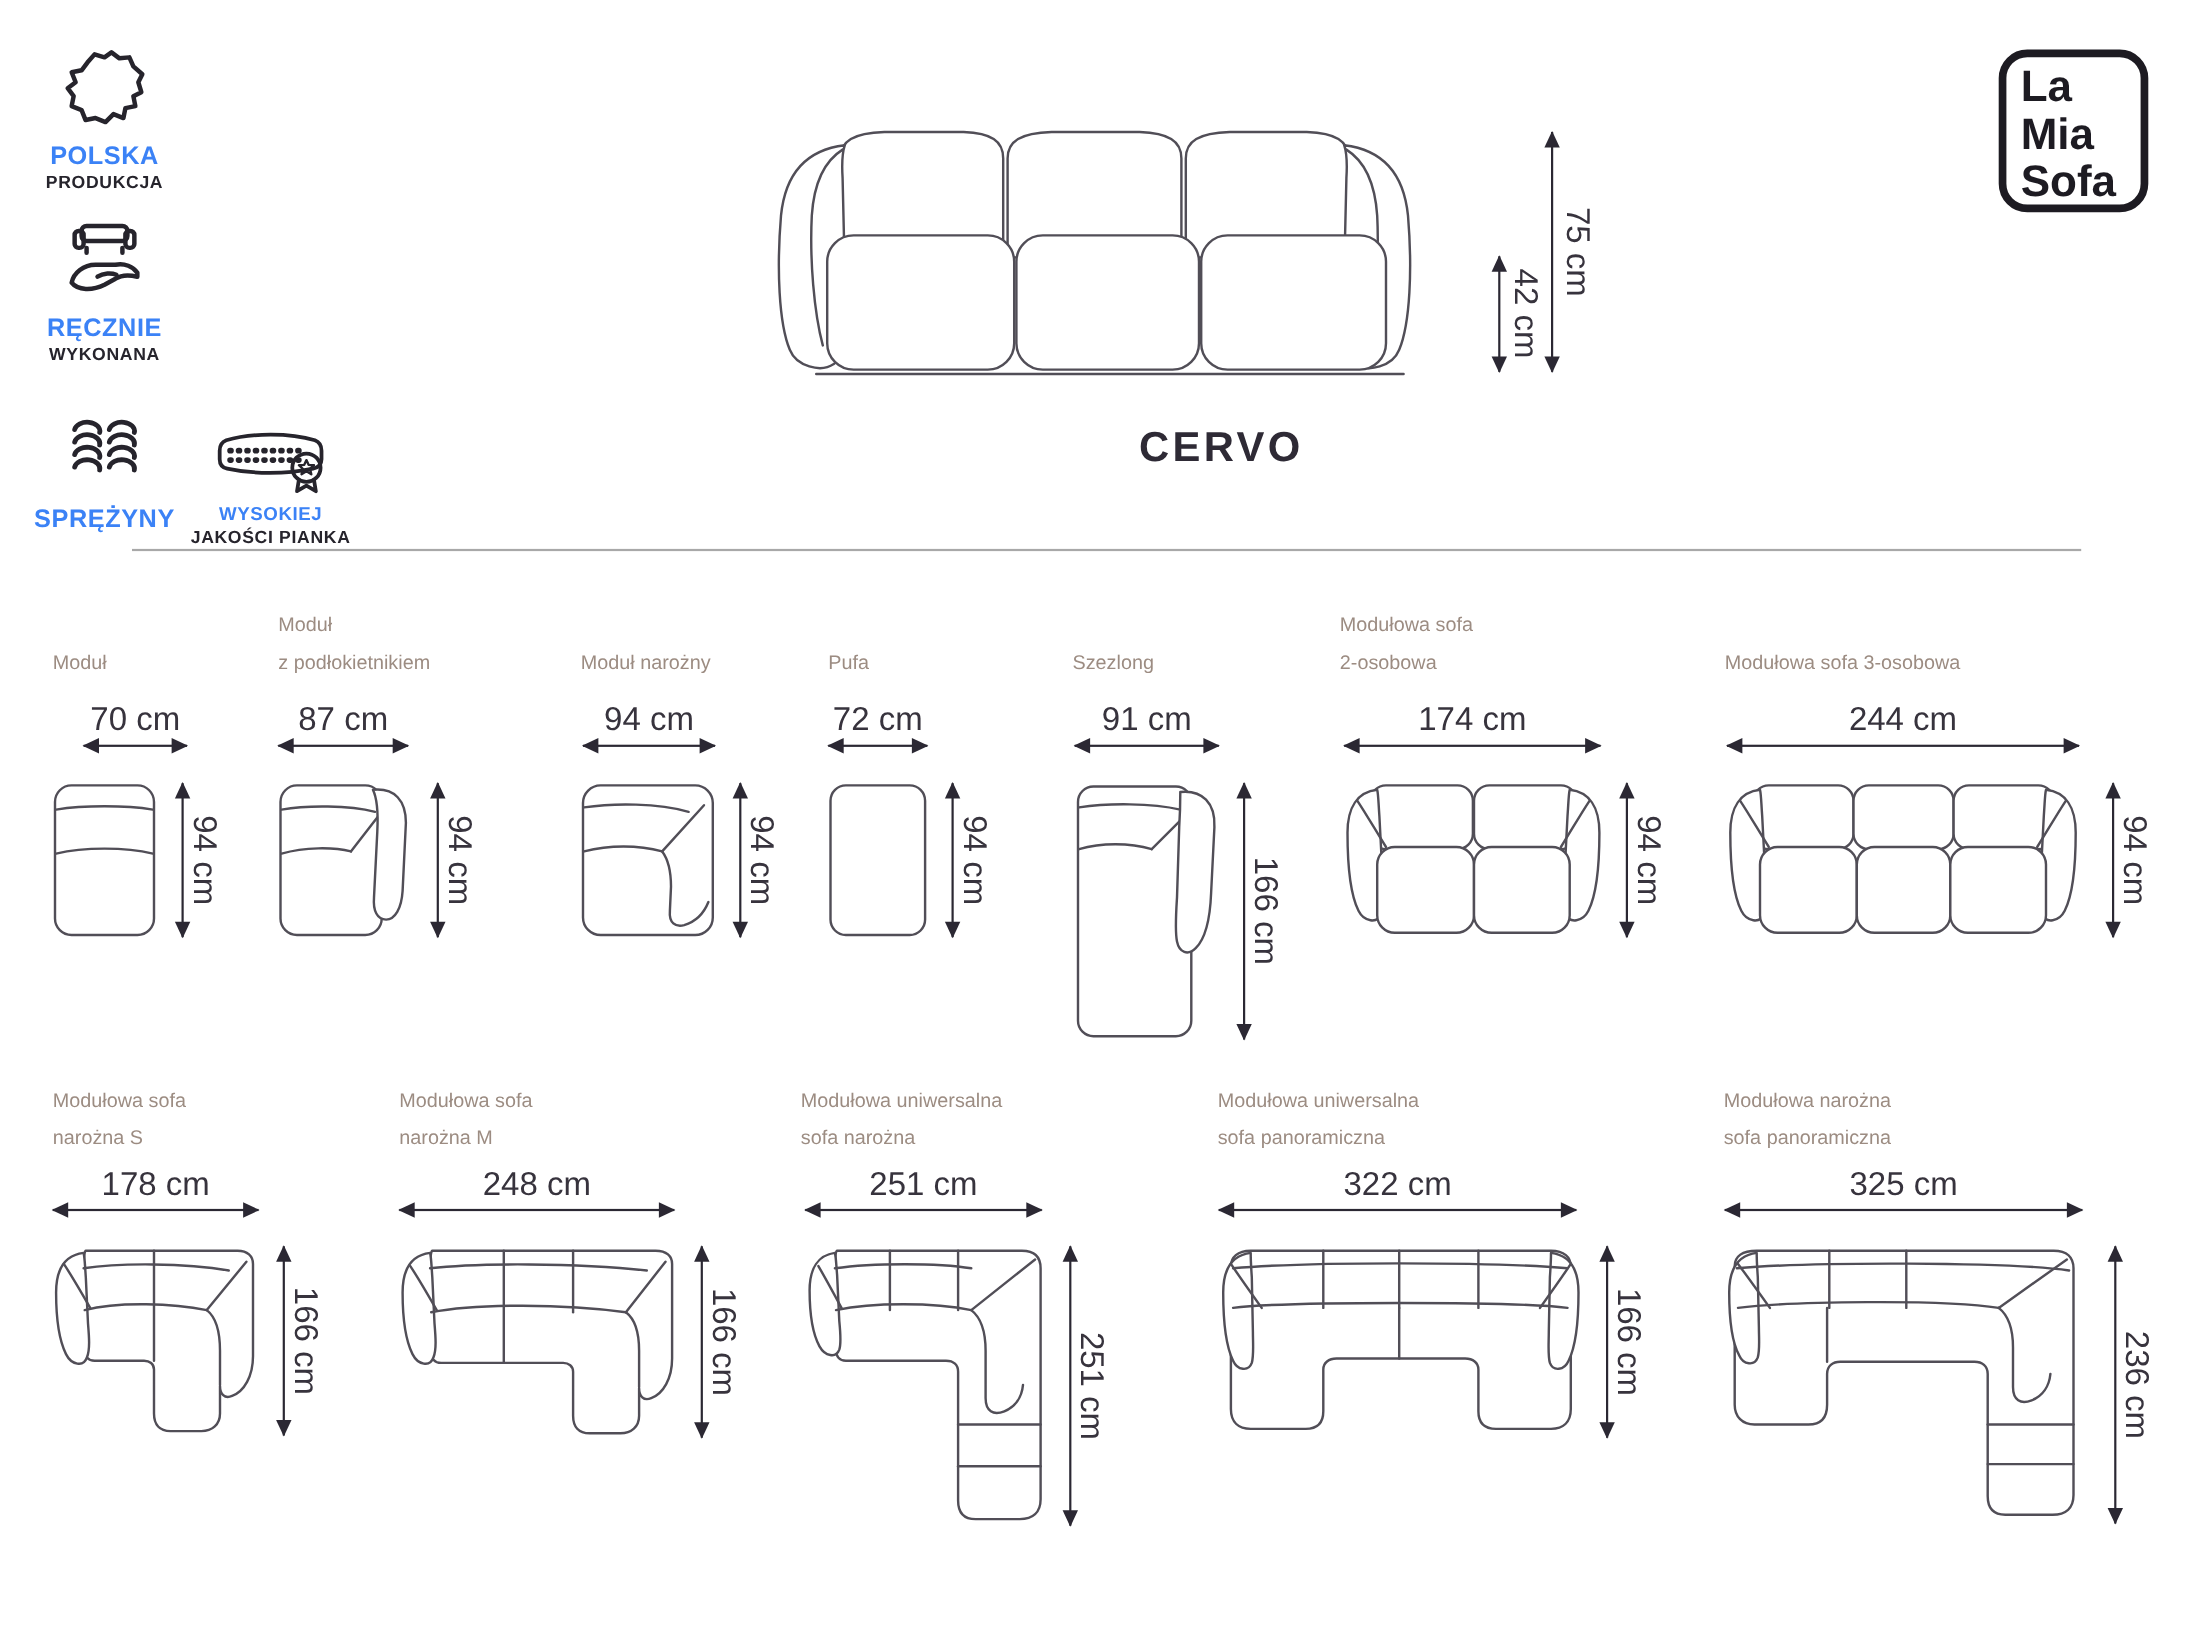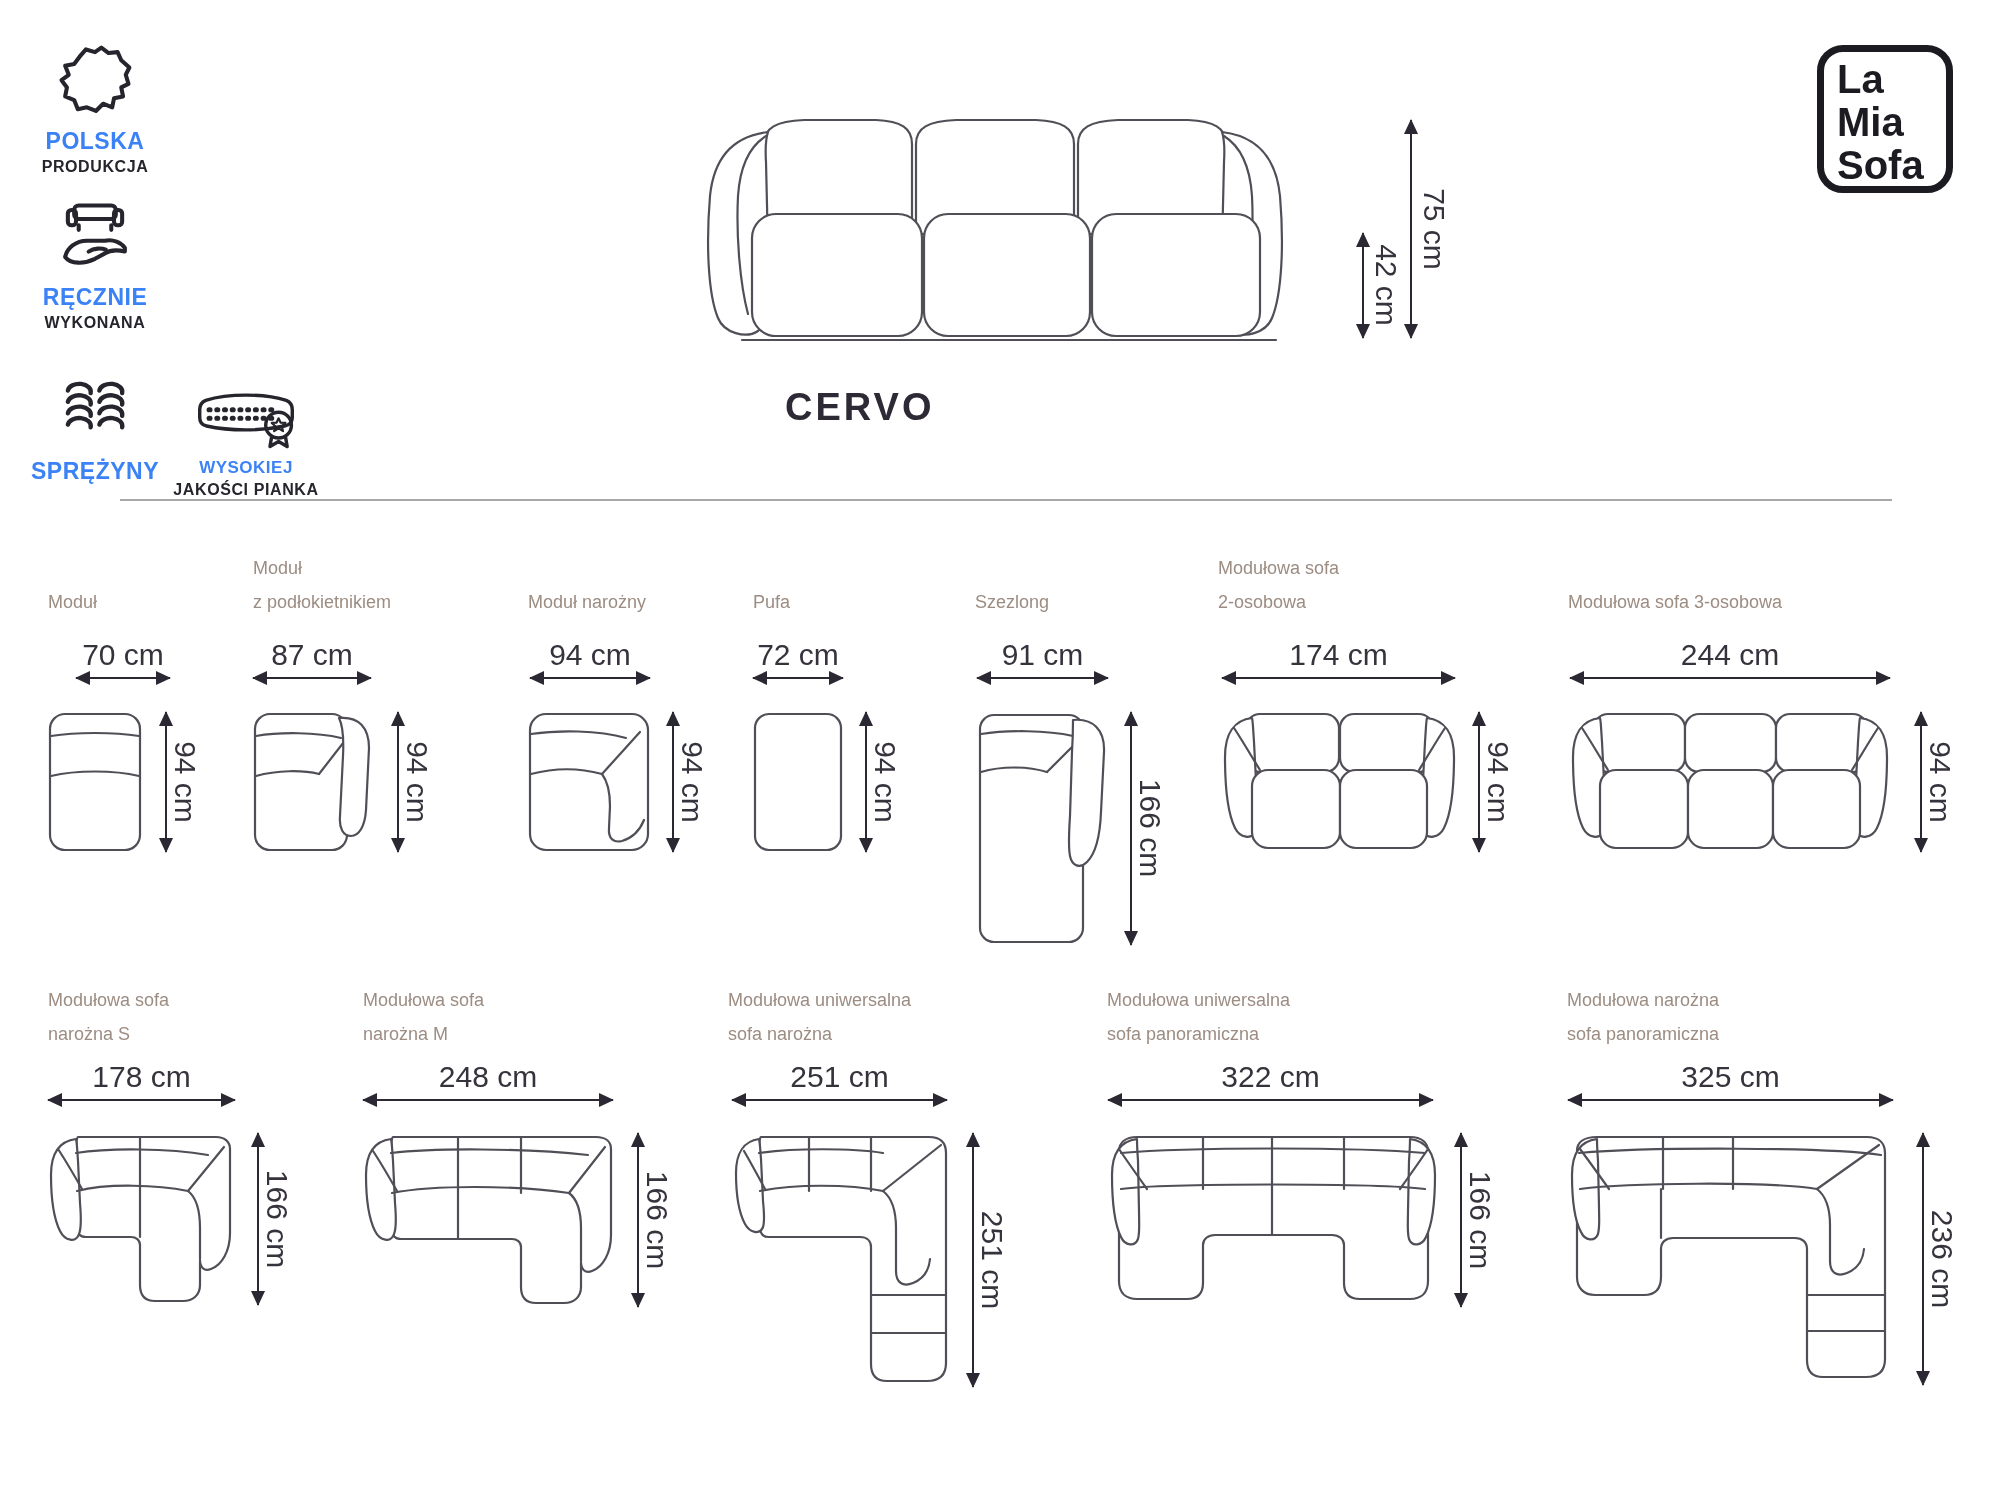--- a/index.html
+++ b/index.html
@@ -19,21 +19,21 @@
   .feat .l1{font-size:23px;font-weight:700;letter-spacing:.5px;margin-top:8px;color:#3b82f6;}
   .feat .l2{font-size:16px;font-weight:700;letter-spacing:.6px;margin-top:3px;color:#26242C;}
   .feat.smalls .l1{font-size:17px;}
   .feat.smalls .l2{font-size:16px;}
   svg.icon{stroke:#26242C;fill:none;stroke-width:4.5;stroke-linecap:round;stroke-linejoin:round;}
   
   .logo{position:absolute;left:1817px;top:45px;width:136px;height:148px;border:7px solid #1D1B22;
         border-radius:26px;box-sizing:border-box;padding:6px 0 0 13px;}
   .logo div{font-size:40px;line-height:43px;font-weight:800;color:#1D1B22;letter-spacing:0;}
   
-  .cervo{position:absolute;left:785px;top:386px;width:400px;text-align:left;
+  .cervo{position:absolute;left:785px;top:386px;width:400px;text-align:right;
          font-size:38px;font-weight:700;letter-spacing:3px;color:#2E2A35;}
   .divider{position:absolute;left:120px;top:499px;width:1772px;height:2px;background:var(--divider);}
   
   .mtitle{position:absolute;font-size:18px;line-height:34px;font-weight:400;color:var(--title);white-space:nowrap;}
   .mtitle span{display:block;}
   
   .wdim{position:absolute;}
   .dimtext{font-size:30px;color:#37333D;text-align:center;height:34px;line-height:34px;white-space:nowrap;}
   .ah{position:relative;height:2px;background:var(--ink);margin-top:5px;}
   .ah:before{content:"";position:absolute;left:-1px;top:-6px;border-top:7px solid transparent;border-bottom:7px solid transparent;border-right:15px solid var(--ink);}

